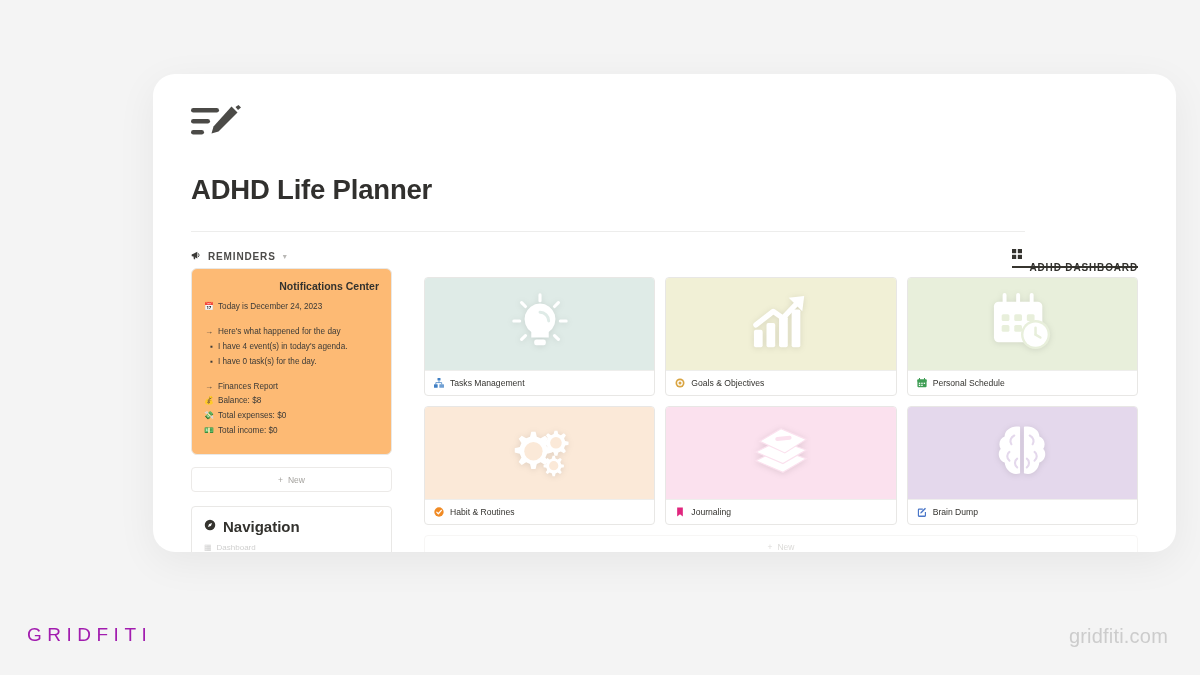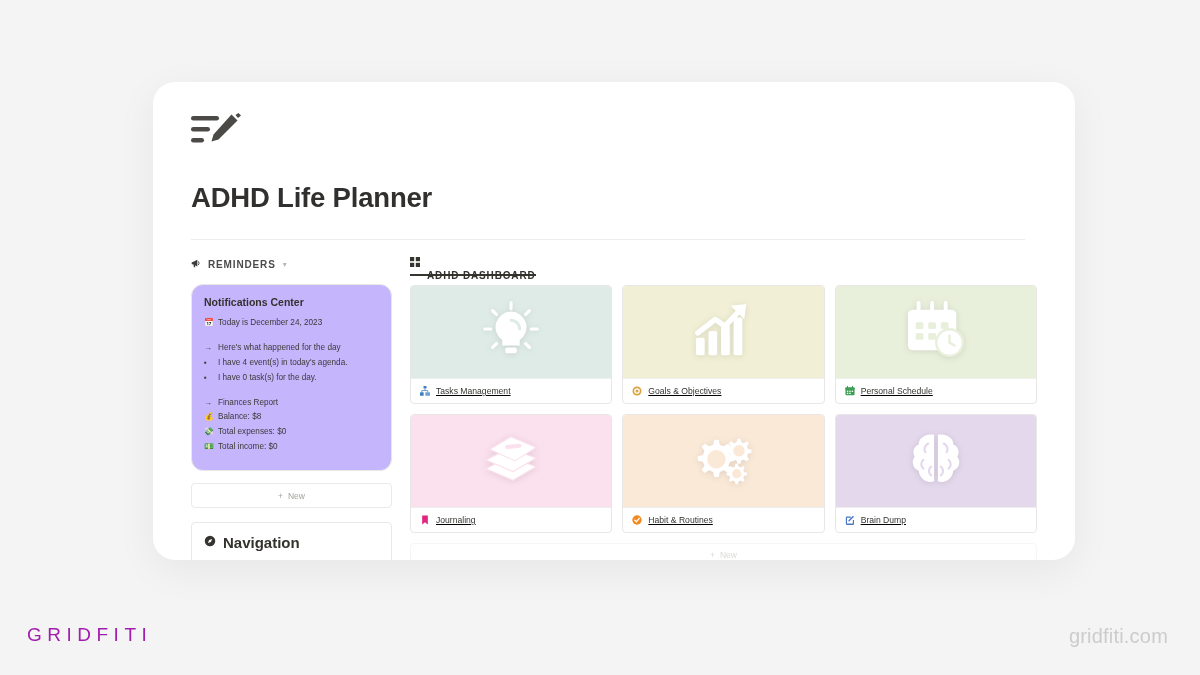--- a/index.html
+++ b/index.html
@@ -33,22 +33,22 @@
     font-size: 20px;
     color: #cccccc;
     letter-spacing: 0.2px;
     text-align: center;
   }
 
   
   .window {
     position: absolute;
     left: 153px;
-    top: 82px;
-    width: 922px;
+    top: 74px;
+    width: 1023px;
     height: 478px;
     background: #ffffff;
     border-radius: 22px;
     overflow: hidden;
     box-shadow: 0 10px 40px rgba(0,0,0,0.06);
   }
 
   .window-inner {
     padding: 0 38px;
     height: 100%;
@@ -74,21 +74,22 @@
   .title-rule {
     margin-top: 25px;
     border-top: 1px solid #ededec;
     width: 834px;
   }
 
   
   .columns {
     display: flex;
     margin-top: 0;
-    gap: 18px;
+    gap: 32px;
+    text-align: right;
   }
 
   .col-left  { width: 201px; flex: none; }
   .col-right { flex: 1; }
 
   
   .sec-head {
     display: flex;
     align-items: center;
     gap: 6px;
@@ -115,25 +116,24 @@
     gap: 7px;
     height: 36px;
     padding-top: 12px;
     border-bottom: 2px solid #37352f;
     padding-bottom: 3px;
   }
   .tab .sec-label { font-size: 10px; font-weight: 700; letter-spacing: 0.85px; color: #32312d; margin-top: 28px; }
 
   
   .notif-card {
-    margin-top: 8px;
     border: 1px solid #e9e8e6;
-    border-radius: 12px;
+    border-radius: 6px;
     padding: 11px 12px 14px 12px;
-    background: #c4b5fd;
+    background: #fdba74;
   }
   .notif-title {
     font-size: 10.5px;
     font-weight: 700;
     color: #33322e;
     margin-bottom: 9px;
   }
   .notif-row {
     display: flex;
     align-items: flex-start;
@@ -209,21 +209,20 @@
     align-items: center;
     justify-content: center;
   }
   .gcard-foot {
     height: 24px;
     display: flex;
     align-items: center;
     gap: 6px;
     padding: 12px 9px;
     border-top: 1px solid #eeeeec;
-    text-decoration: underline;
   }
   .gcard-label {
     font-size: 8.6px;
     color: #34332f;
     white-space: nowrap;
   }
   .cover-icon { filter: drop-shadow(0 1px 3px rgba(0,0,0,0.10)); }
 
   .grid-new {
     margin-top: 10px;
@@ -438,37 +437,20 @@
                       <rect x="8" y="5.6" width="1.7" height="1.5"></rect>
                       <rect x="2.2" y="8.1" width="1.7" height="1.5"></rect>
                       <rect x="5.1" y="8.1" width="1.7" height="1.5"></rect>
                     </g>
                     <g stroke="#3f9e55" stroke-width="1.3" stroke-linecap="round">
                       <line x1="3" y1="0.4" x2="3" y2="2.4"></line>
                       <line x1="9" y1="0.4" x2="9" y2="2.4"></line>
                     </g>
                   </svg></span>
                 <span class="gcard-label">Personal Schedule</span>
-              </div>
-            </div>
-            <div class="gcard">
-              <div class="gcard-cover" style="background: rgb(251, 225, 238);">
-                <span><svg class="cover-icon" width="62" height="58" viewBox="0 0 64 60">
-      <path d="M6 40 L30 28 L58 38 L34 52 Z" fill="#fff"></path>
-      <path d="M6 40 L30 28 L58 38 L34 52 Z" fill="none" stroke="#fbe1ee" stroke-width="1.2"></path>
-      <path d="M6 31 L30 19 L58 29 L34 43 Z" fill="#fff" stroke="#fbe1ee" stroke-width="1.2"></path>
-      <path d="M10 20 L32 7 L58 18 L36 32 Z" fill="#fff" stroke="#fbe1ee" stroke-width="1.2"></path>
-      <rect x="26" y="15" width="17" height="4" rx="2" fill="#fbe1ee" transform="rotate(-6 34 17)"></rect>
-    </svg></span>
-              </div>
-              <div class="gcard-foot">
-                <span><svg width="10" height="10" viewBox="0 0 12 12">
-                    <path d="M2.6 0.6 h6.8 v10.8 l-3.4-2.8 -3.4 2.8 Z" fill="#e0267e"></path>
-                  </svg></span>
-                <span class="gcard-label">Journaling</span>
               </div>
             </div>
             <div class="gcard">
               <div class="gcard-cover" style="background: rgb(251, 233, 216);">
                 <span><svg class="cover-icon" width="64" height="58" viewBox="0 0 66 60">
       <g fill="#fff">
         <path d="M24 10 l4.4 0 1.3 5.2 4 1.7 4.6-2.8 3.1 3.1 -2.8 4.6 1.7 4 5.2 1.3 0 4.4 -5.2 1.3 -1.7 4 2.8 4.6 -3.1 3.1 -4.6-2.8 -4 1.7 -1.3 5.2 -4.4 0 -1.3-5.2 -4-1.7 -4.6 2.8 -3.1-3.1 2.8-4.6 -1.7-4 -5.2-1.3 0-4.4 5.2-1.3 1.7-4 -2.8-4.6 3.1-3.1 4.6 2.8 4-1.7 Z"></path>
       </g>
       <circle cx="26.2" cy="30.2" r="9.5" fill="#fbe9d8"></circle>
       <g fill="#fff">
@@ -483,20 +465,37 @@
               </div>
               <div class="gcard-foot">
                 <span><svg width="10" height="10" viewBox="0 0 12 12">
                     <circle cx="6" cy="6" r="5.6" fill="#f08a24"></circle>
                     <path d="M3.3 6.2 L5.2 8.1 L8.8 4" stroke="#fff" stroke-width="1.5" fill="none" stroke-linecap="round" stroke-linejoin="round"></path>
                   </svg></span>
                 <span class="gcard-label">Habit &amp; Routines</span>
               </div>
             </div>
             <div class="gcard">
+              <div class="gcard-cover" style="background: rgb(251, 225, 238);">
+                <span><svg class="cover-icon" width="62" height="58" viewBox="0 0 64 60">
+      <path d="M6 40 L30 28 L58 38 L34 52 Z" fill="#fff"></path>
+      <path d="M6 40 L30 28 L58 38 L34 52 Z" fill="none" stroke="#fbe1ee" stroke-width="1.2"></path>
+      <path d="M6 31 L30 19 L58 29 L34 43 Z" fill="#fff" stroke="#fbe1ee" stroke-width="1.2"></path>
+      <path d="M10 20 L32 7 L58 18 L36 32 Z" fill="#fff" stroke="#fbe1ee" stroke-width="1.2"></path>
+      <rect x="26" y="15" width="17" height="4" rx="2" fill="#fbe1ee" transform="rotate(-6 34 17)"></rect>
+    </svg></span>
+              </div>
+              <div class="gcard-foot">
+                <span><svg width="10" height="10" viewBox="0 0 12 12">
+                    <path d="M2.6 0.6 h6.8 v10.8 l-3.4-2.8 -3.4 2.8 Z" fill="#e0267e"></path>
+                  </svg></span>
+                <span class="gcard-label">Journaling</span>
+              </div>
+            </div>
+            <div class="gcard">
               <div class="gcard-cover" style="background: rgb(228, 216, 236);">
                 <span><svg class="cover-icon" width="56" height="58" viewBox="0 0 58 60">
       <path d="M27 5 C19 3 11 8 11 15 C6 17 4 23 7 28 C3 32 5 40 11 42 C12 50 19 56 27 53 Z" fill="#fff"></path>
       <path d="M31 5 C39 3 47 8 47 15 C52 17 54 23 51 28 C55 32 53 40 47 42 C46 50 39 56 31 53 Z" fill="#fff"></path>
       <g stroke="#e4d8ec" stroke-width="2.2" fill="none" stroke-linecap="round">
         <path d="M21 14 C17 16 16 20 18 23"></path>
                       <path d="M16 31 C13 33 13 38 16 40"></path>
         <path d="M24 38 C21 40 21 45 24 47"></path>
         <path d="M37 14 C41 16 42 20 40 23"></path>
                       <path d="M42 31 C45 33 45 38 42 40"></path>

